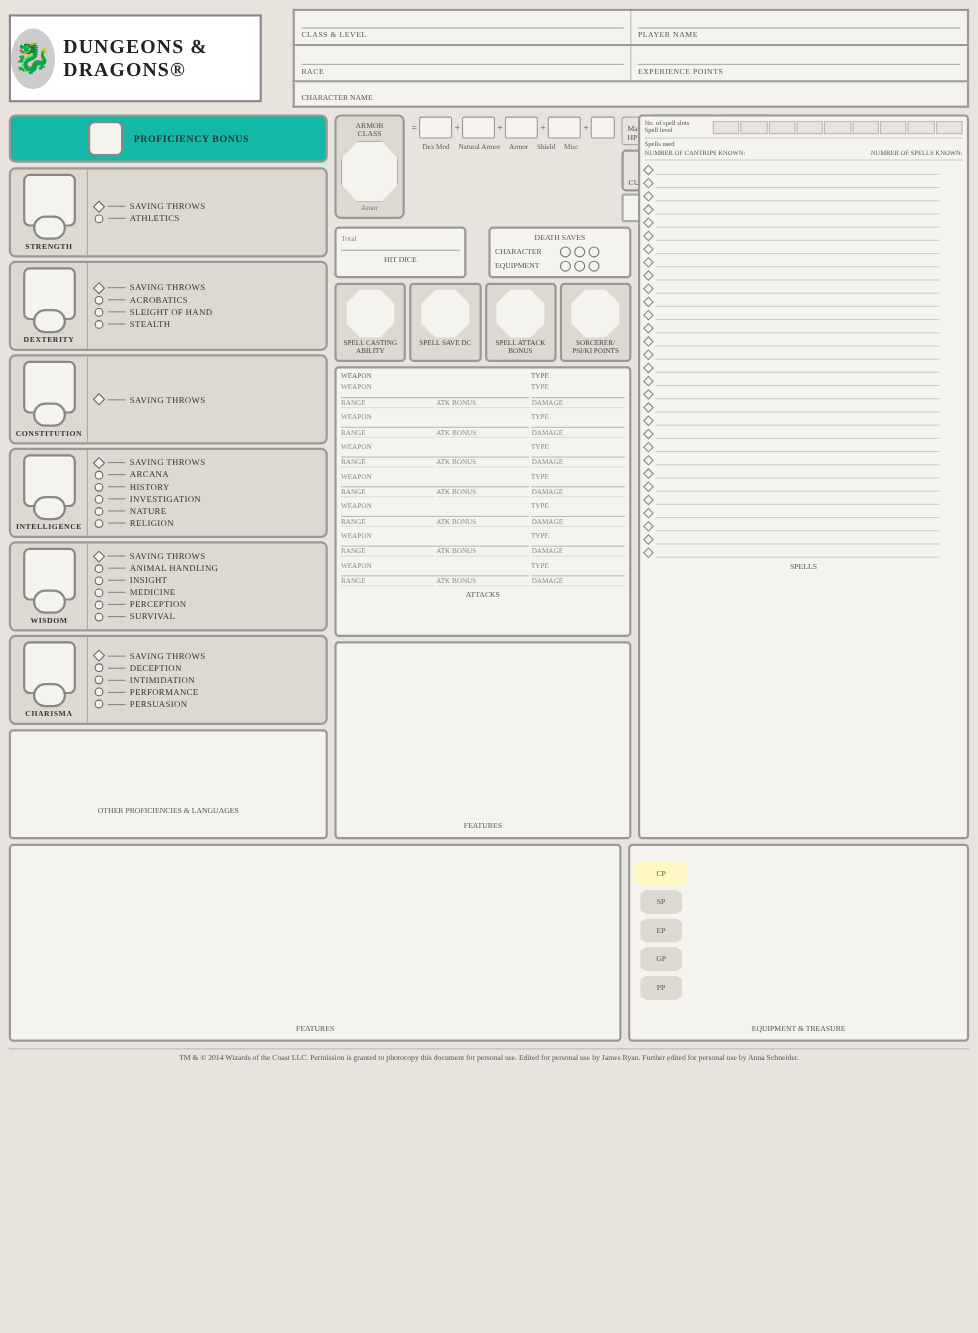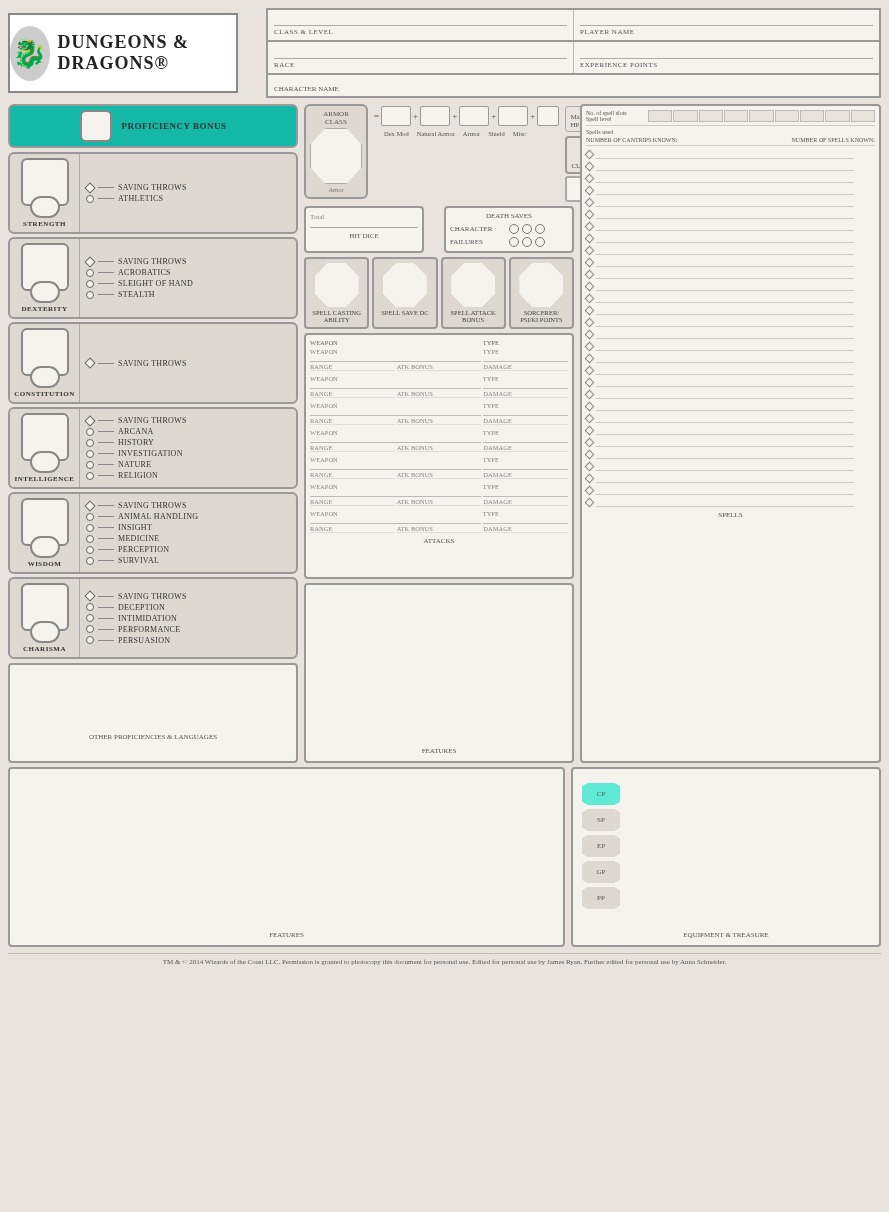--- a/index.html
+++ b/index.html
@@ -660,21 +660,21 @@
           <div style="font-size:7px; text-transform:uppercase; color:#555; text-align:center; margin-bottom:4px;">DEATH SAVES</div>
           <div style="display:flex; align-items:center; gap:4px; margin-bottom:3px;">
             <span style="font-size:7px; color:#555; width:55px;">CHARACTER</span>
             <div style="display:flex; gap:3px;">
               <div style="width:10px; height:10px; border:1px solid #777; border-radius:50%; background:#f5f3ee;"></div>
               <div style="width:10px; height:10px; border:1px solid #777; border-radius:50%; background:#f5f3ee;"></div>
               <div style="width:10px; height:10px; border:1px solid #777; border-radius:50%; background:#f5f3ee;"></div>
             </div>
           </div>
           <div style="display:flex; align-items:center; gap:4px;">
-            <span style="font-size:7px; color:#555; width:55px;">FAILURES</span>
+            <span style="font-size:7px; color:#555; width:55px;">EQUIPMENT</span>
             <div style="display:flex; gap:3px;">
               <div style="width:10px; height:10px; border:1px solid #777; border-radius:50%; background:#f5f3ee;"></div>
               <div style="width:10px; height:10px; border:1px solid #777; border-radius:50%; background:#f5f3ee;"></div>
               <div style="width:10px; height:10px; border:1px solid #777; border-radius:50%; background:#f5f3ee;"></div>
             </div>
           </div>
         </div>
       </div>
 
       <div style="display:flex; gap:3px;">
@@ -1008,21 +1008,21 @@
   </div>
 
   <div class="bottom-section">
     <div style="flex:1; background:#f5f3ee; border:2px solid #999; border-radius:4px; padding:6px; min-height:180px; display:flex; flex-direction:column; justify-content:flex-end;">
       <span style="font-size:7px; text-transform:uppercase; color:#555; text-align:center;">FEATURES</span>
     </div>
     <div style="width:310px; background:#f5f3ee; border:2px solid #999; border-radius:4px; padding:6px; min-height:180px; display:flex; flex-direction:column;">
 
       <div style="display:flex; gap:4px; flex:1;">
         <div style="display:flex; flex-direction:column; gap:4px; width:44px; align-items:center; padding-top:8px;">
-          <div style="width:38px; height:22px; background:#5eead4; clip-path:polygon(15% 0%,85% 0%,100% 15%,100% 85%,85% 100%,15% 100%,0% 85%,0% 15%); display:flex; align-items:center; justify-content:center; font-size:7px; color:#555;">CP</div>
+          <div style="width:50px; height:22px; background:#fef9c3; clip-path:polygon(15% 0%,85% 0%,100% 15%,100% 85%,85% 100%,15% 100%,0% 85%,0% 15%); display:flex; align-items:center; justify-content:center; font-size:7px; color:#555;">CP</div>
           <div style="width:38px; height:22px; background:#ddd9d0; clip-path:polygon(15% 0%,85% 0%,100% 15%,100% 85%,85% 100%,15% 100%,0% 85%,0% 15%); display:flex; align-items:center; justify-content:center; font-size:7px; color:#555;">SP</div>
           <div style="width:38px; height:22px; background:#ddd9d0; clip-path:polygon(15% 0%,85% 0%,100% 15%,100% 85%,85% 100%,15% 100%,0% 85%,0% 15%); display:flex; align-items:center; justify-content:center; font-size:7px; color:#555;">EP</div>
           <div style="width:38px; height:22px; background:#ddd9d0; clip-path:polygon(15% 0%,85% 0%,100% 15%,100% 85%,85% 100%,15% 100%,0% 85%,0% 15%); display:flex; align-items:center; justify-content:center; font-size:7px; color:#555;">GP</div>
           <div style="width:38px; height:22px; background:#ddd9d0; clip-path:polygon(15% 0%,85% 0%,100% 15%,100% 85%,85% 100%,15% 100%,0% 85%,0% 15%); display:flex; align-items:center; justify-content:center; font-size:7px; color:#555;">PP</div>
         </div>
         <div style="flex:1; min-height:100px;"></div>
       </div>
       <div style="font-size:7px; text-transform:uppercase; color:#555; text-align:center; margin-top:4px;">EQUIPMENT &amp; TREASURE</div>
     </div>
   </div>

